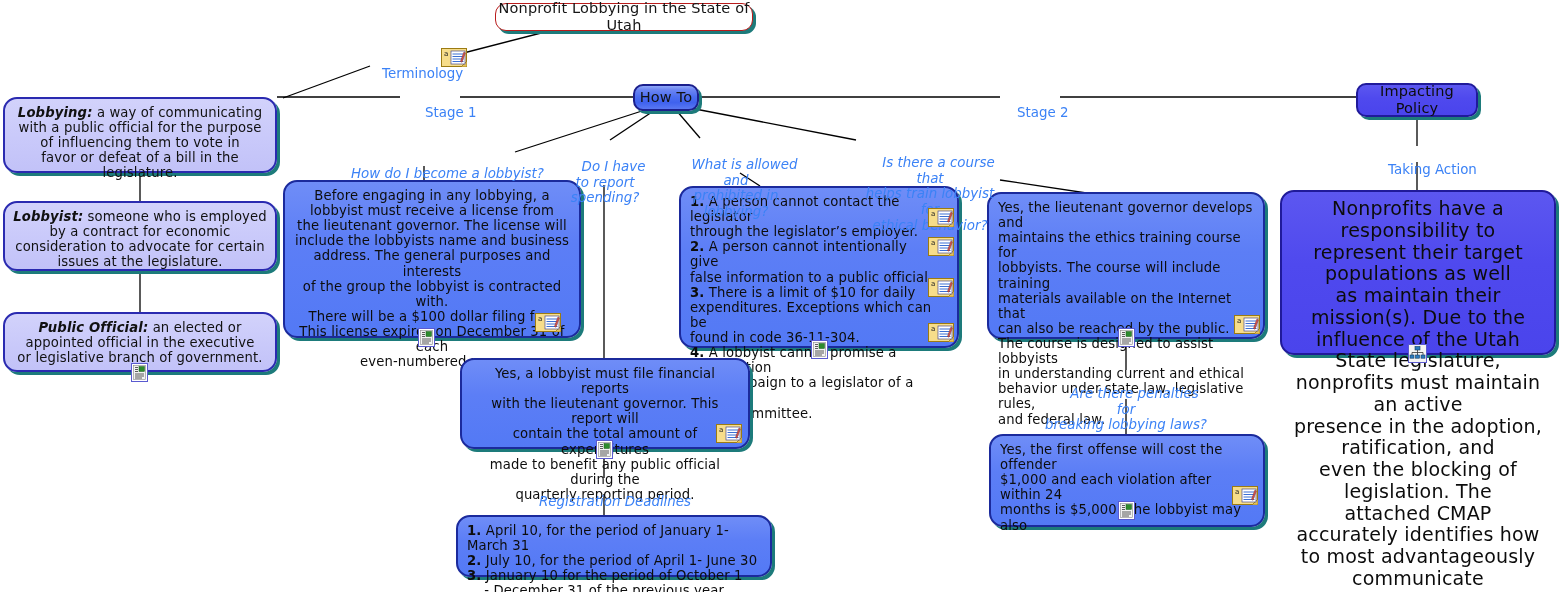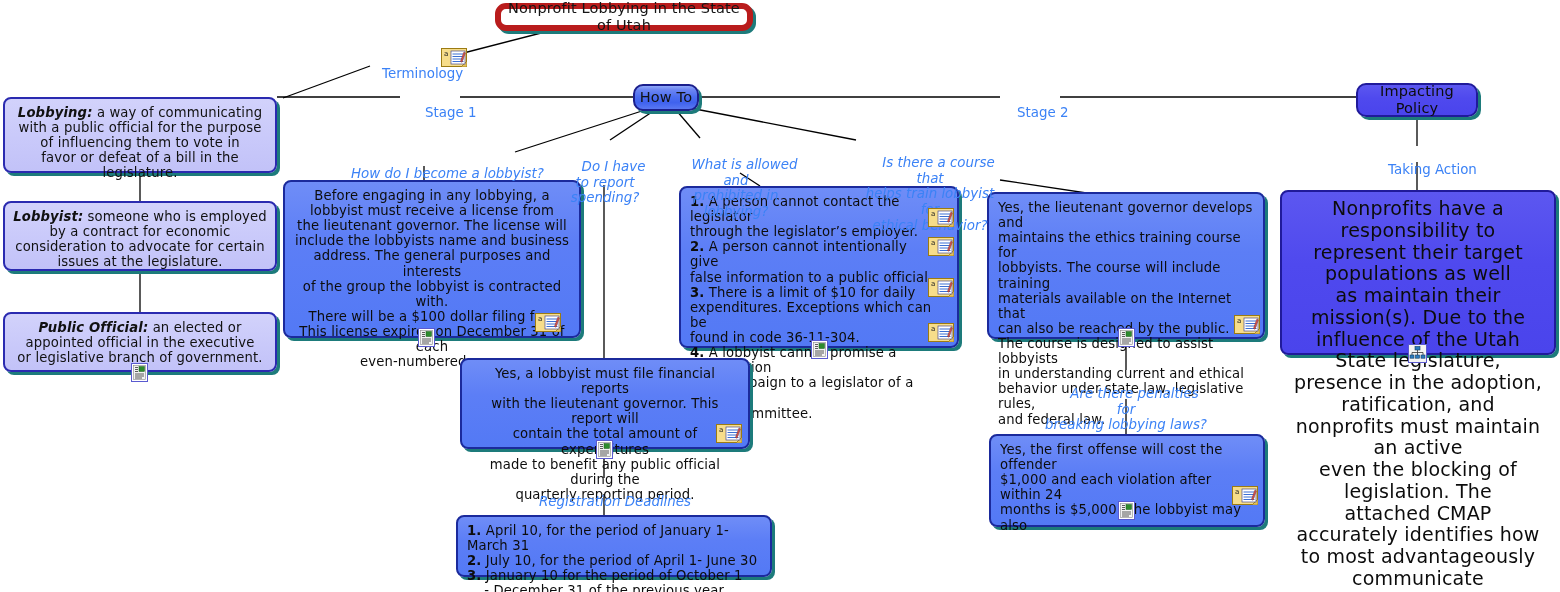--- a/index.html
+++ b/index.html
@@ -26,21 +26,21 @@
     left: 0; top: 0;
     width: 1560px;
     height: 592px;
     pointer-events: none;
   }
 
   
   .node {
     position: absolute;
     box-sizing: border-box;
-    border-radius: 8px;
+    border-radius: 14px;
     border: 2px solid #191970;
     text-align: center;
     line-height: 1.145;
     letter-spacing: 0.01em;
     z-index: 3;
   }
   .node .txt { display: block; }
 
   
   .node.concept {
@@ -52,21 +52,21 @@
     font-size: 14.5px;
     display: flex;
     align-items: center;
     justify-content: center;
     box-shadow: 3px 3px 0 0 #1d7b7b;
   }
 
   
   .node.root {
     background: #ffffff;
-    border: 6px solid #b91c1c;
+    border: 1px solid #b91c1c;
     border-radius: 11px;
     color: #151515;
     font-size: 14.5px;
     display: flex;
     align-items: center;
     justify-content: center;
     box-shadow: 3px 3px 0 0 #1d7b7b;
   }
 
   
@@ -518,22 +518,22 @@
 
   <div class="linklabel plain" style="left:1371px; top:146px; width:94px;">
     <span>Taking Action</span>
   </div>
 
   <div class="node violet" style="left:1280px; top:190px; width:276px; height:165px;">
     <span class="ln">Nonprofits have a responsibility to</span>
     <span class="ln">represent their target populations as well</span>
     <span class="ln">as maintain their mission(s). Due to the</span>
     <span class="ln">influence of the Utah State legislature,</span>
+    <span class="ln">nonprofits must maintain an active</span>
     <span class="ln">presence in the adoption, ratification, and</span>
-    <span class="ln">nonprofits must maintain an active</span>
     <span class="ln">even the blocking of legislation. The</span>
     <span class="ln">attached CMAP accurately identifies how</span>
     <span class="ln">to most advantageously communicate</span>
     <span class="ln">with legislators.</span>
   </div>
   <svg class="cmap-icon" style="left:1408px; top:344px;" viewBox="0 0 19 19" xmlns="http://www.w3.org/2000/svg">
     <rect x="0.5" y="0.5" width="18" height="18" fill="#f4f4f4" stroke="#5a5ad0" stroke-width="1"></rect>
     <rect x="7" y="2.5" width="5" height="3.5" fill="#2b7bbf" stroke="#123d63" stroke-width="0.6"></rect>
     <line x1="9.5" y1="6" x2="9.5" y2="8.5" stroke="#333" stroke-width="0.8"></line>
     <line x1="4" y1="8.5" x2="15" y2="8.5" stroke="#333" stroke-width="0.8"></line>

